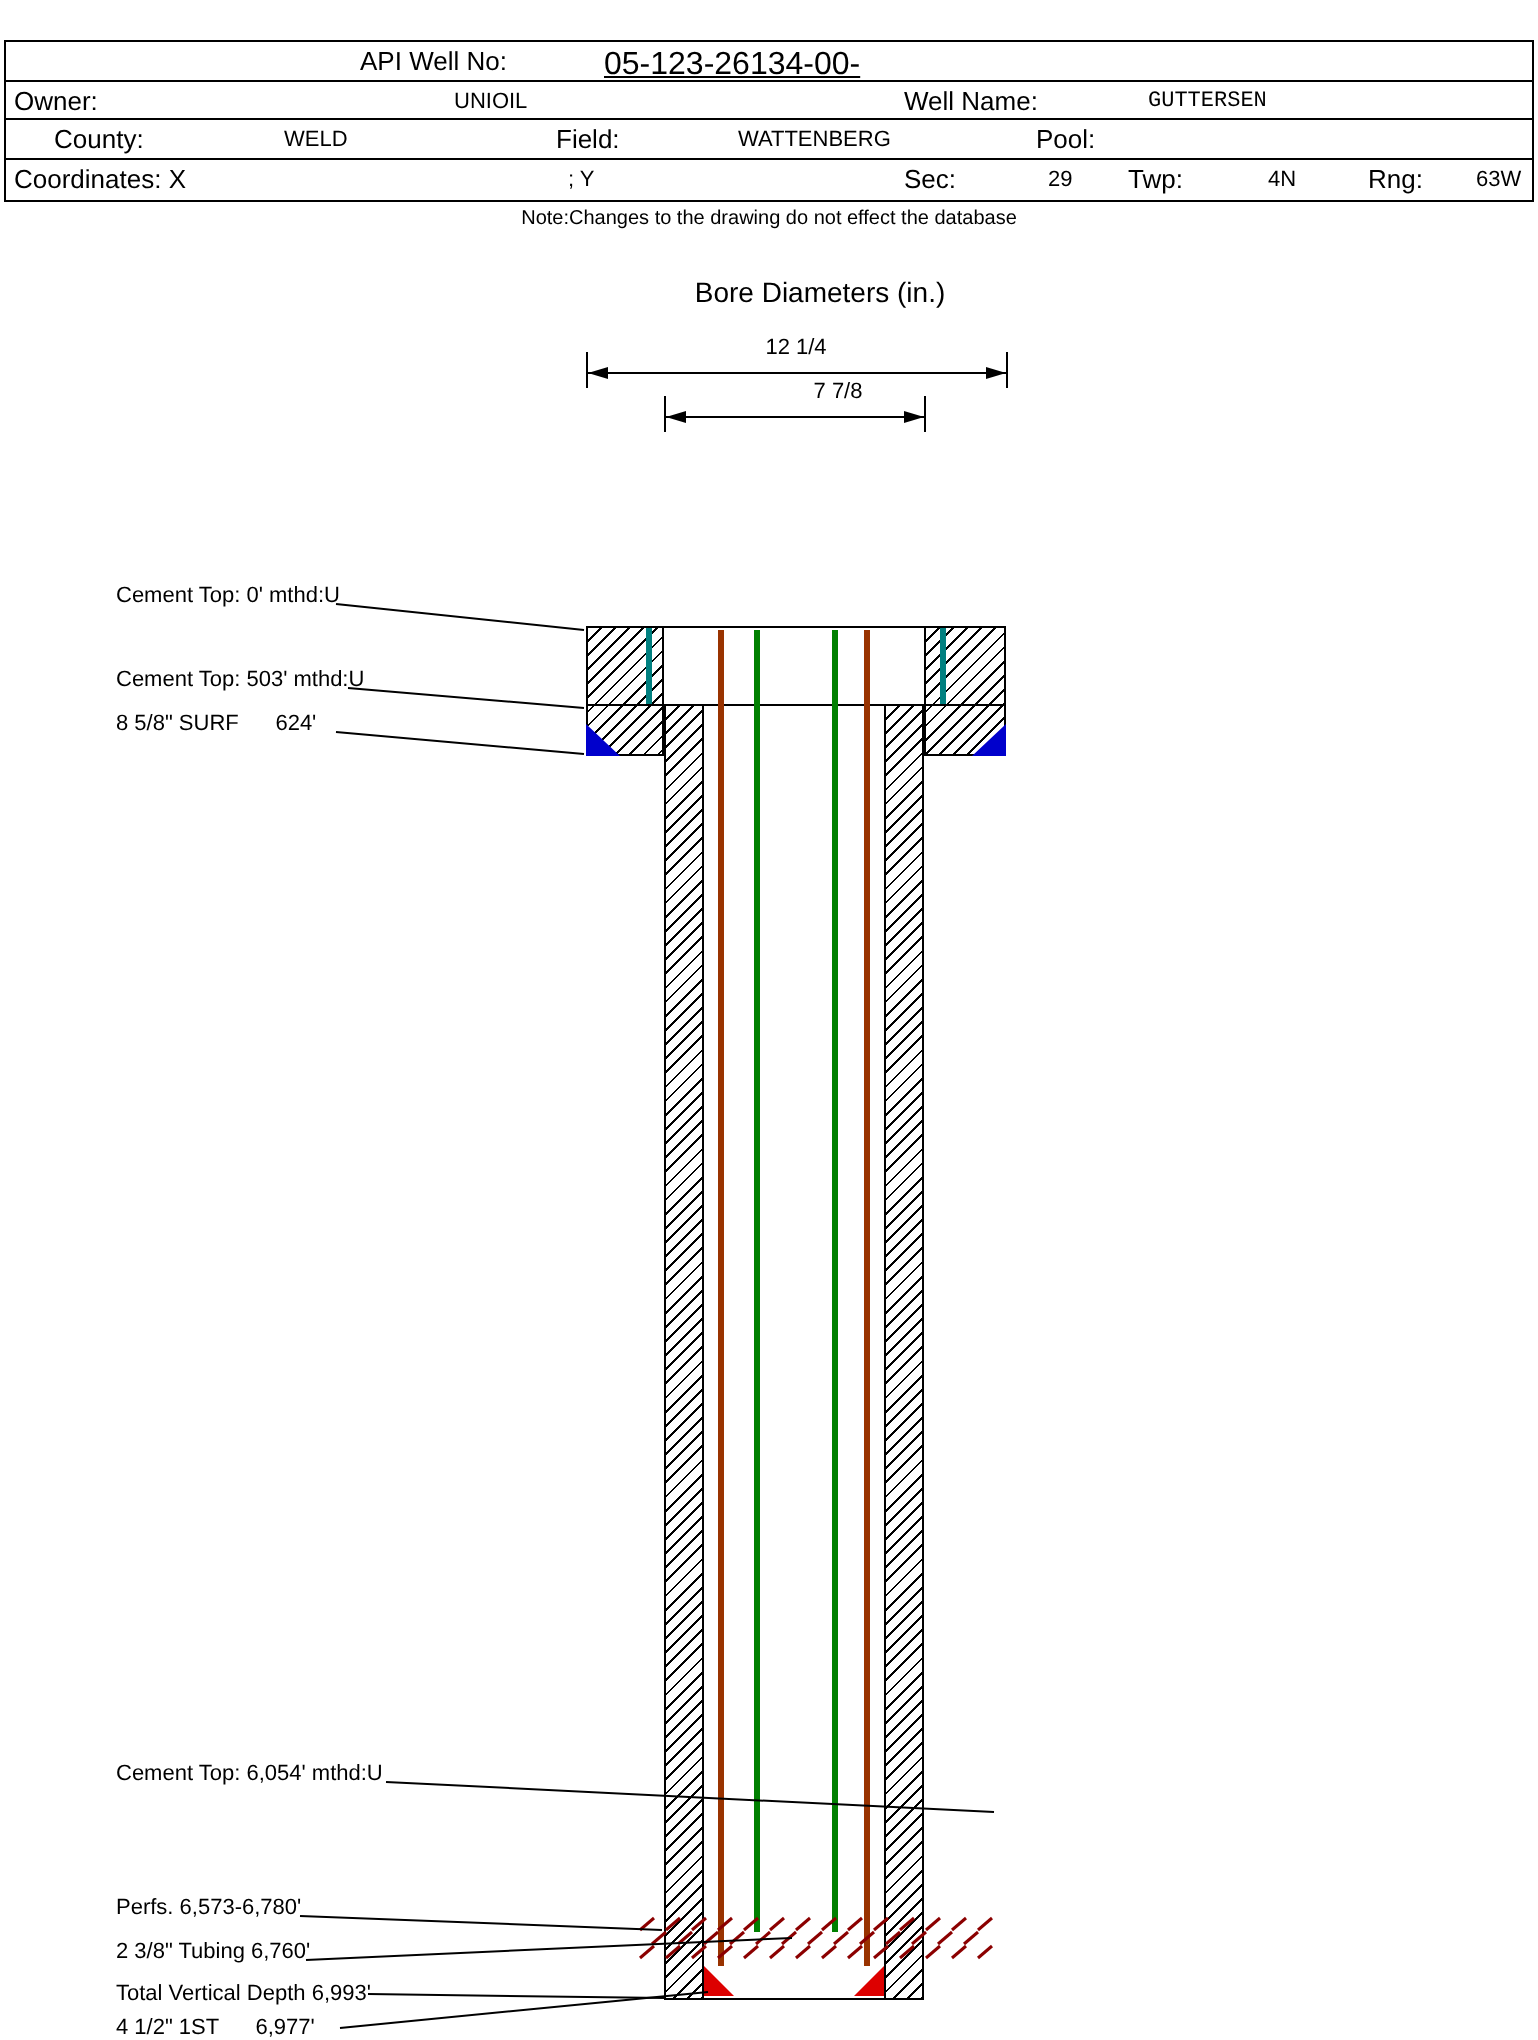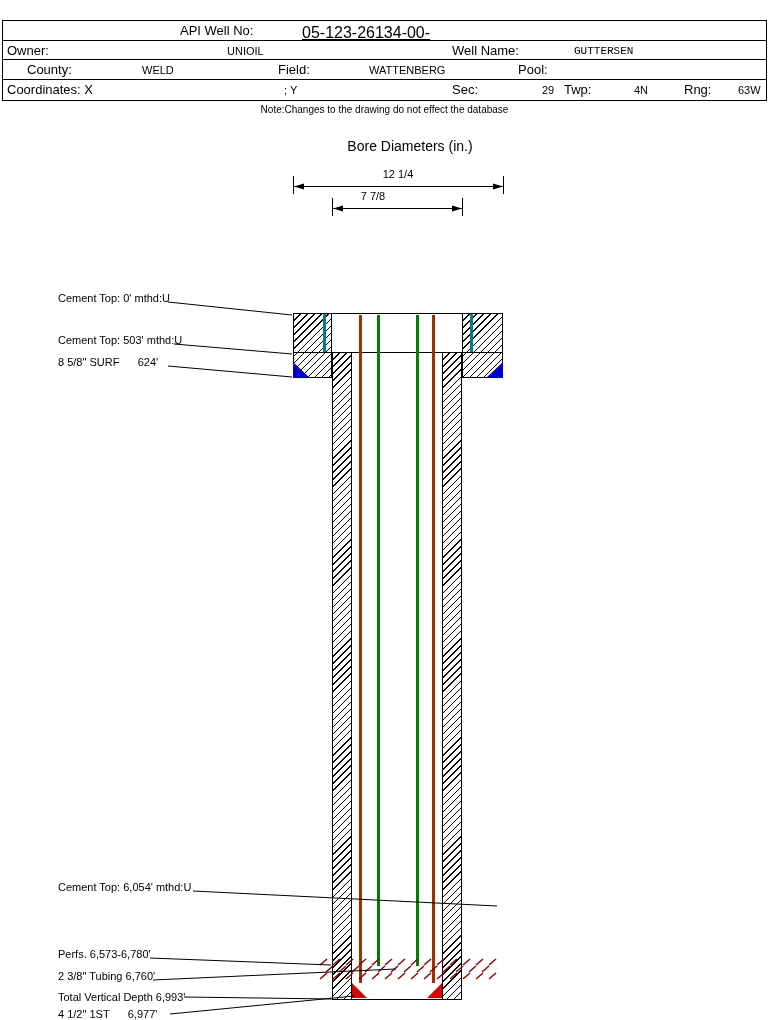--- a/index.html
+++ b/index.html
@@ -73,33 +73,33 @@
       <span class="val" style="left:139px;">WELD</span>
       <span class="lab" style="left:275px;">Field:</span>
       <span class="val" style="left:366px;">WATTENBERG</span>
       <span class="lab" style="left:515px;">Pool:</span>
       <span class="val" style="left:580px;"></span>
     </div>
     <div class="hdr-row last" style="height:20px;">
       <span class="lab" style="left:4px;">Coordinates: X</span>
       <span class="val" style="left:281px;">; Y</span>
       <span class="lab" style="left:449px;">Sec:</span>
-      <span class="val" style="left:521px;margin-left:18px;">29</span>
+      <span class="val" style="left:521px;">29</span>
       <span class="lab" style="left:561px;">Twp:</span>
       <span class="val" style="left:631px;">4N</span>
       <span class="lab" style="left:681px;">Rng:</span>
       <span class="val" style="left:735px;">63W</span>
     </div>
   </div>
 
   <div class="note">Note:Changes to the drawing do not effect the database</div>
 
   <div class="bore-title">Bore Diameters (in.)</div>
   <div class="dimlbl" style="left:398px; top:168px;">12 1/4</div>
-  <div class="dimlbl" style="left:373px; top:190px;">7 7/8</div>
+  <div class="dimlbl" style="left:419px; top:190px;">7 7/8</div>
 
   <div class="hatch" style="left:293px; top:313px; width:39px; height:65px;"></div>
   <div class="hatch" style="left:462px; top:313px; width:41px; height:65px;"></div>
   <div class="hatch" style="left:332px; top:352px; width:20px; height:648px;"></div>
   <div class="hatch" style="left:442px; top:352px; width:20px; height:648px;"></div>
 
   <div class="ann" style="left:58px; top:292px;">Cement Top: 0' mthd:U</div>
   <div class="ann" style="left:58px; top:334px;">Cement Top: 503' mthd:U</div>
   <div class="ann" style="left:58px; top:356px;">8 5/8" SURF      624'</div>
   <div class="ann" style="left:58px; top:881px;">Cement Top: 6,054' mthd:U</div>

